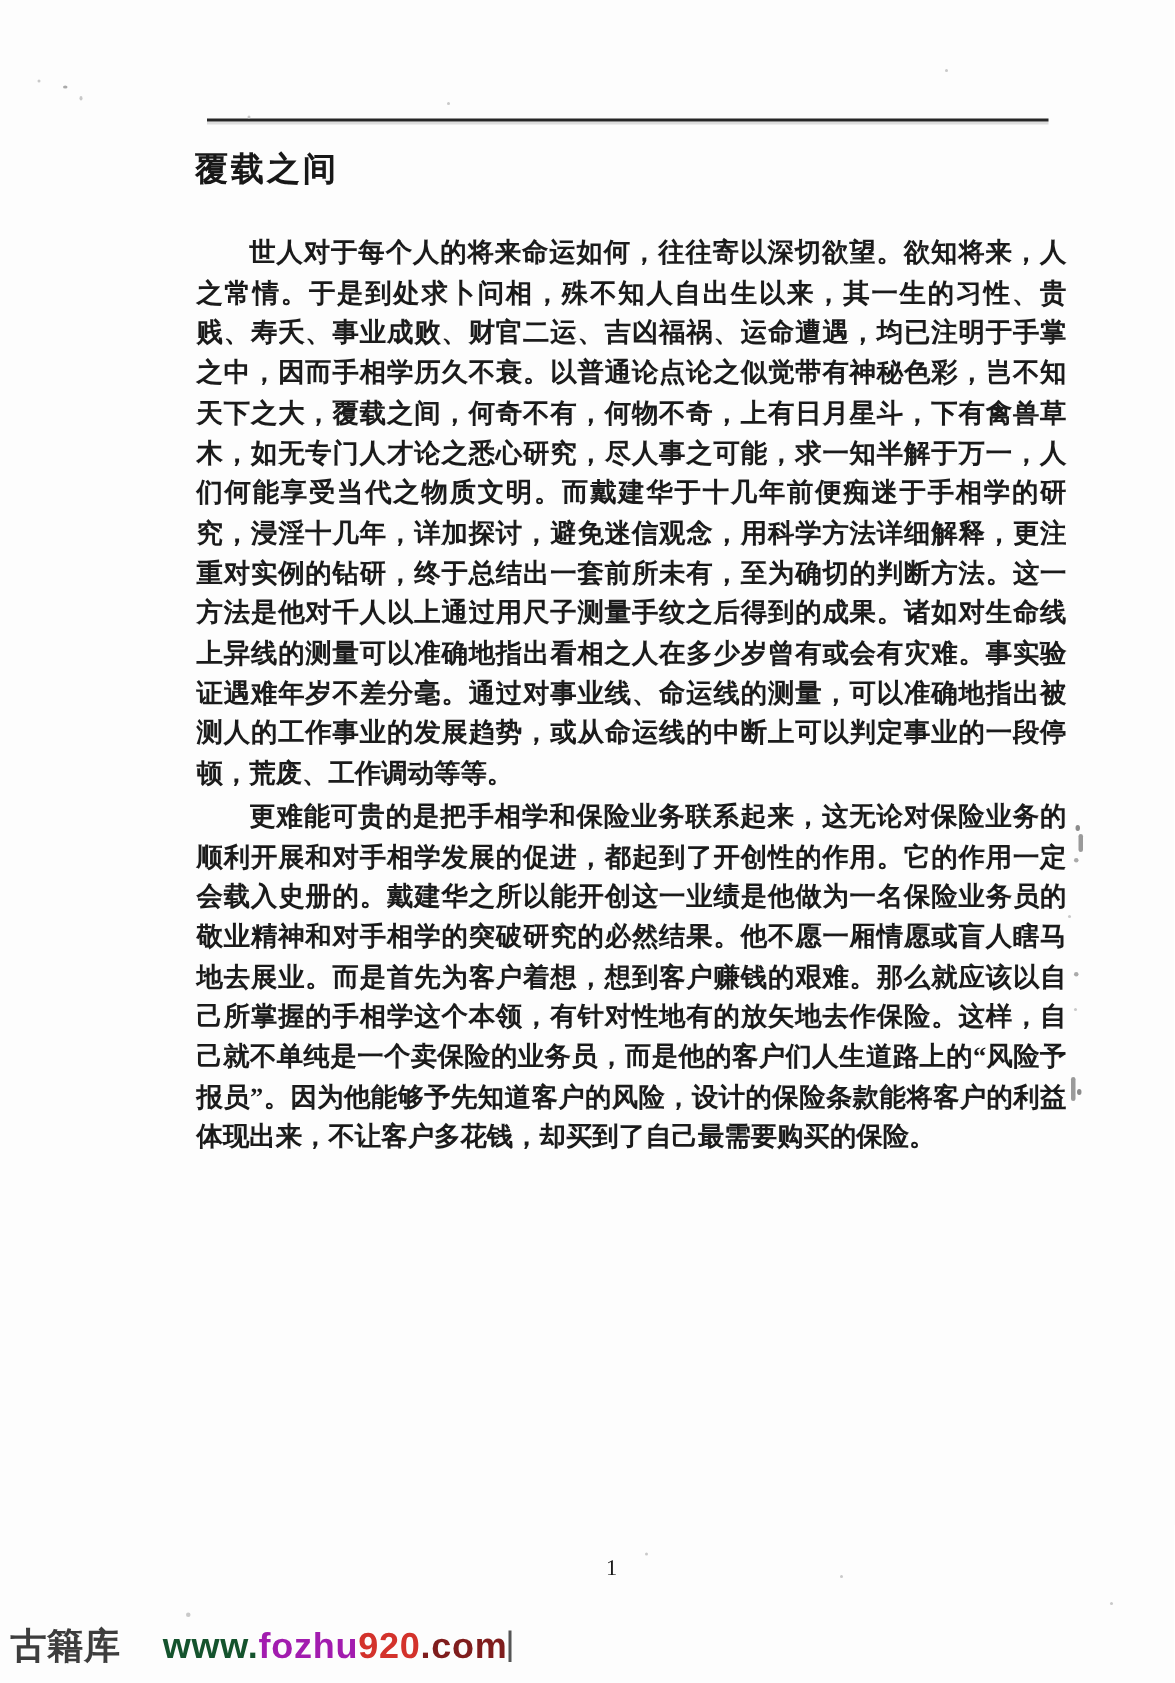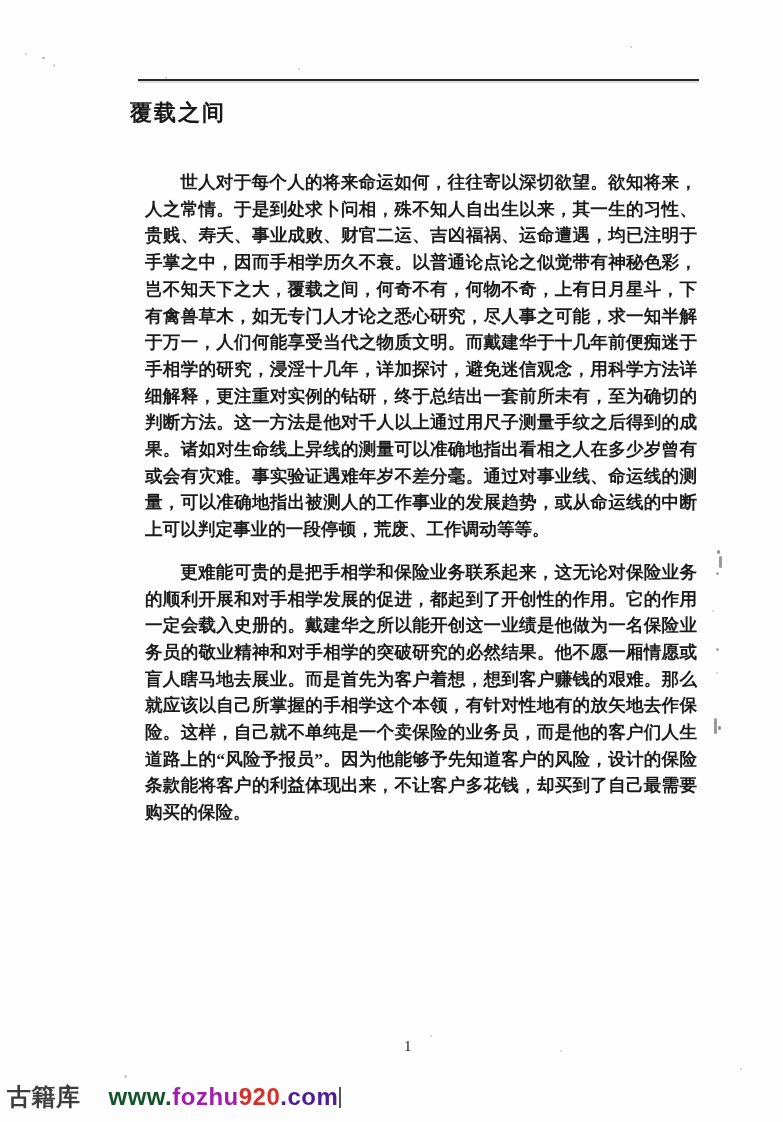--- a/index.html
+++ b/index.html
@@ -55,21 +55,21 @@
     top: 153px;
     width: 584px;
     font-size: 17.6px;
     line-height: 26.7px;
     font-weight: 600;
     text-align: justify;
     overflow-wrap: break-word;
     color: #1b1b1b;
   }
   .body-text p {
-    margin: 16px;
+    margin: 2px;
     text-indent: 2em;
   }
   
   .page-number {
     position: absolute;
     left: 404px;
     top: 1038px;
     font-size: 15px;
     color: #1a1a1a;
   }
@@ -81,21 +81,21 @@
     font-family: "Liberation Sans", "DejaVu Sans", sans-serif;
     font-size: 24px;
     font-weight: 700;
     white-space: nowrap;
     letter-spacing: 0.5px;
   }
   .wm-site   { color: #3d3d3d; margin-right: 12px; }
   .wm-www    { color: #14532d; margin-left: 16px; }
   .wm-domain { color: #a21caf; }
   .wm-number { color: #d3322b; }
-  .wm-tld    { color: #4c1d95; }
+  .wm-tld    { color: #7f1d1d; }
   .wm-bar {
     display: inline-block;
     width: 2px;
     height: 21px;
     background: #555;
     vertical-align: -3px;
     margin-left: 1px;
   }
   
   .speck {

